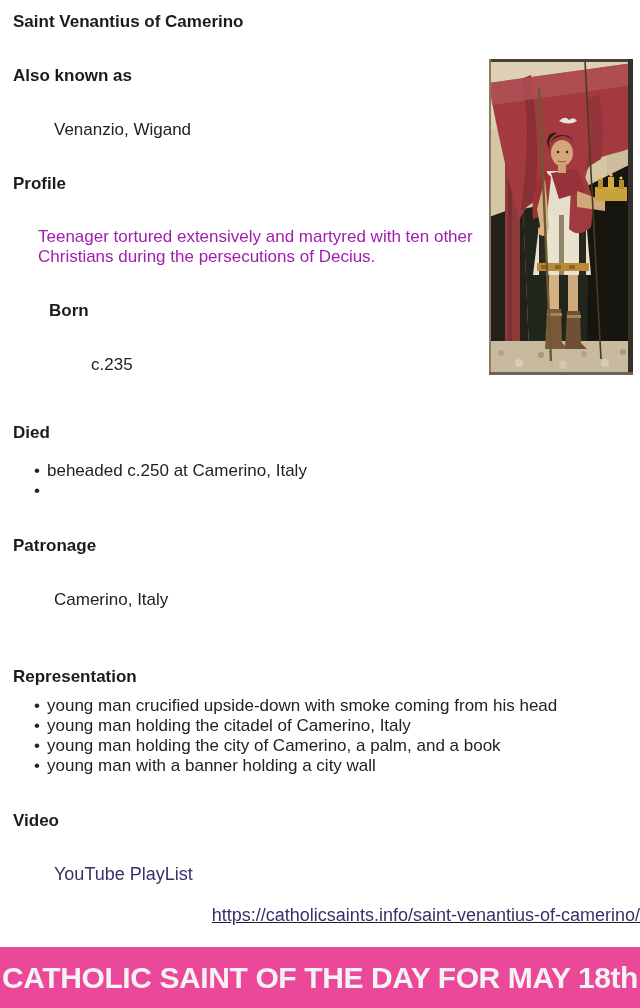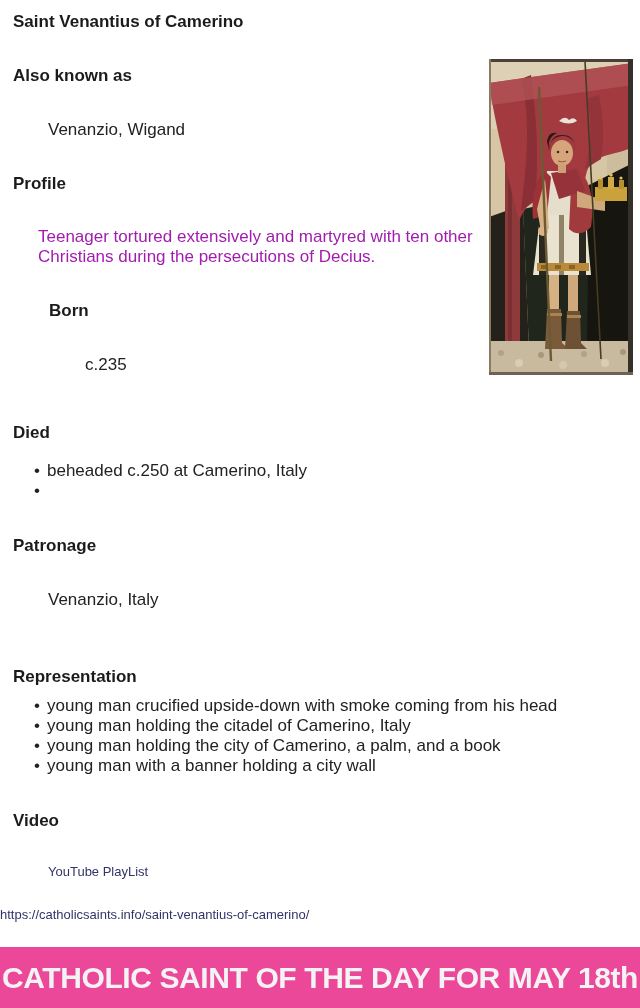--- a/index.html
+++ b/index.html
@@ -11,46 +11,47 @@
     font-family:"Liberation Sans", sans-serif;
     color:#1d1d1d;
     overflow:hidden;
   }
   .heading {
     position:absolute; left:13px;
     font-size:17px; font-weight:bold; color:#1b1b1b;
     white-space:nowrap;
   }
   .value {
-    position:absolute; left:48px;
+    position:absolute; left:54px;
     font-size:17px; color:#222222;
     white-space:nowrap;
   }
   .para {
     position:absolute; left:38px;
     font-size:17px; line-height:20px; color:#a21caf;
     width:452px; white-space:normal;
   }
   .blist {
     position:absolute; left:34px;
     font-size:17px; line-height:20px; color:#222222;
     list-style:none;
   }
   .blist li { display:flex; }
   .bullet {
     width:13px; flex:0 0 13px; text-align:left;
     color:#222222;
   }
   .link {
     color:#333369; text-decoration:none; cursor:pointer;
-    font-size:13px;
+    font-size:18px;
   }
   .url-row {
     position:absolute; left:0; top:905px; width:640px;
-    text-align:left;
+    text-align:right;
+    text-decoration:underline;
   }
   .footer {
     position:absolute; left:0; top:947px;
     width:640px; height:61px;
     background:#ec4899;
     display:flex; align-items:center; justify-content:center;
   }
   .footer-text {
     color:#f3f3f3; font-size:30px; font-weight:bold;
     letter-spacing:-0.4px; white-space:nowrap;
@@ -82,21 +83,21 @@
     <li>
       <span class="bullet">•</span>
       <span>beheaded c.250 at Camerino, Italy</span>
     </li>
     <li>
       <span class="bullet">•</span>
     </li>
   </ul>
 
   <div class="heading" style="top:536px;">Patronage</div>
-  <div class="value" style="top:590px;">Venanzio, Italy</div>
+  <div class="value" style="top:590px;">Camerino, Italy</div>
 
   <div class="heading" style="top:667px;">Representation</div>
   <ul class="blist" style="top:696px;">
     <li>
       <span class="bullet">•</span>
       <span>young man crucified upside-down with smoke coming from his head</span>
     </li>
     <li>
       <span class="bullet">•</span>
       <span>young man holding the citadel of Camerino, Italy</span>

